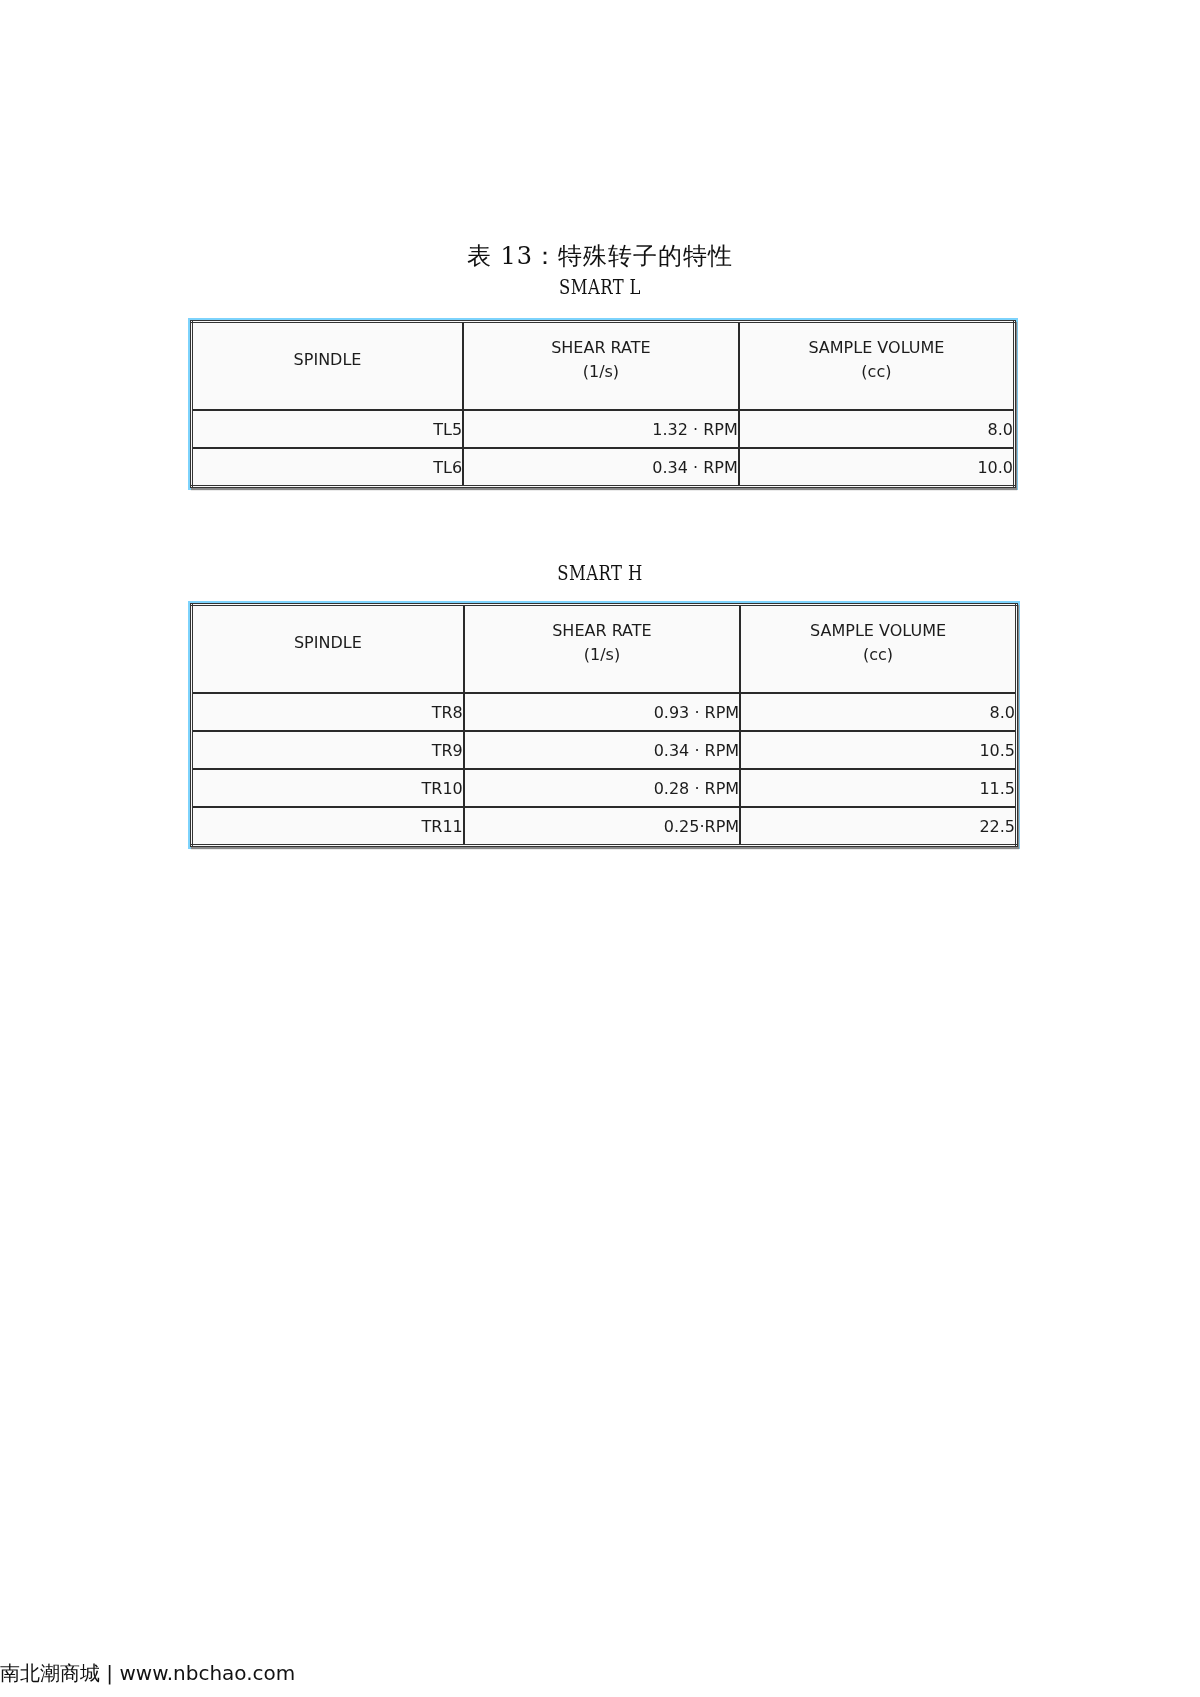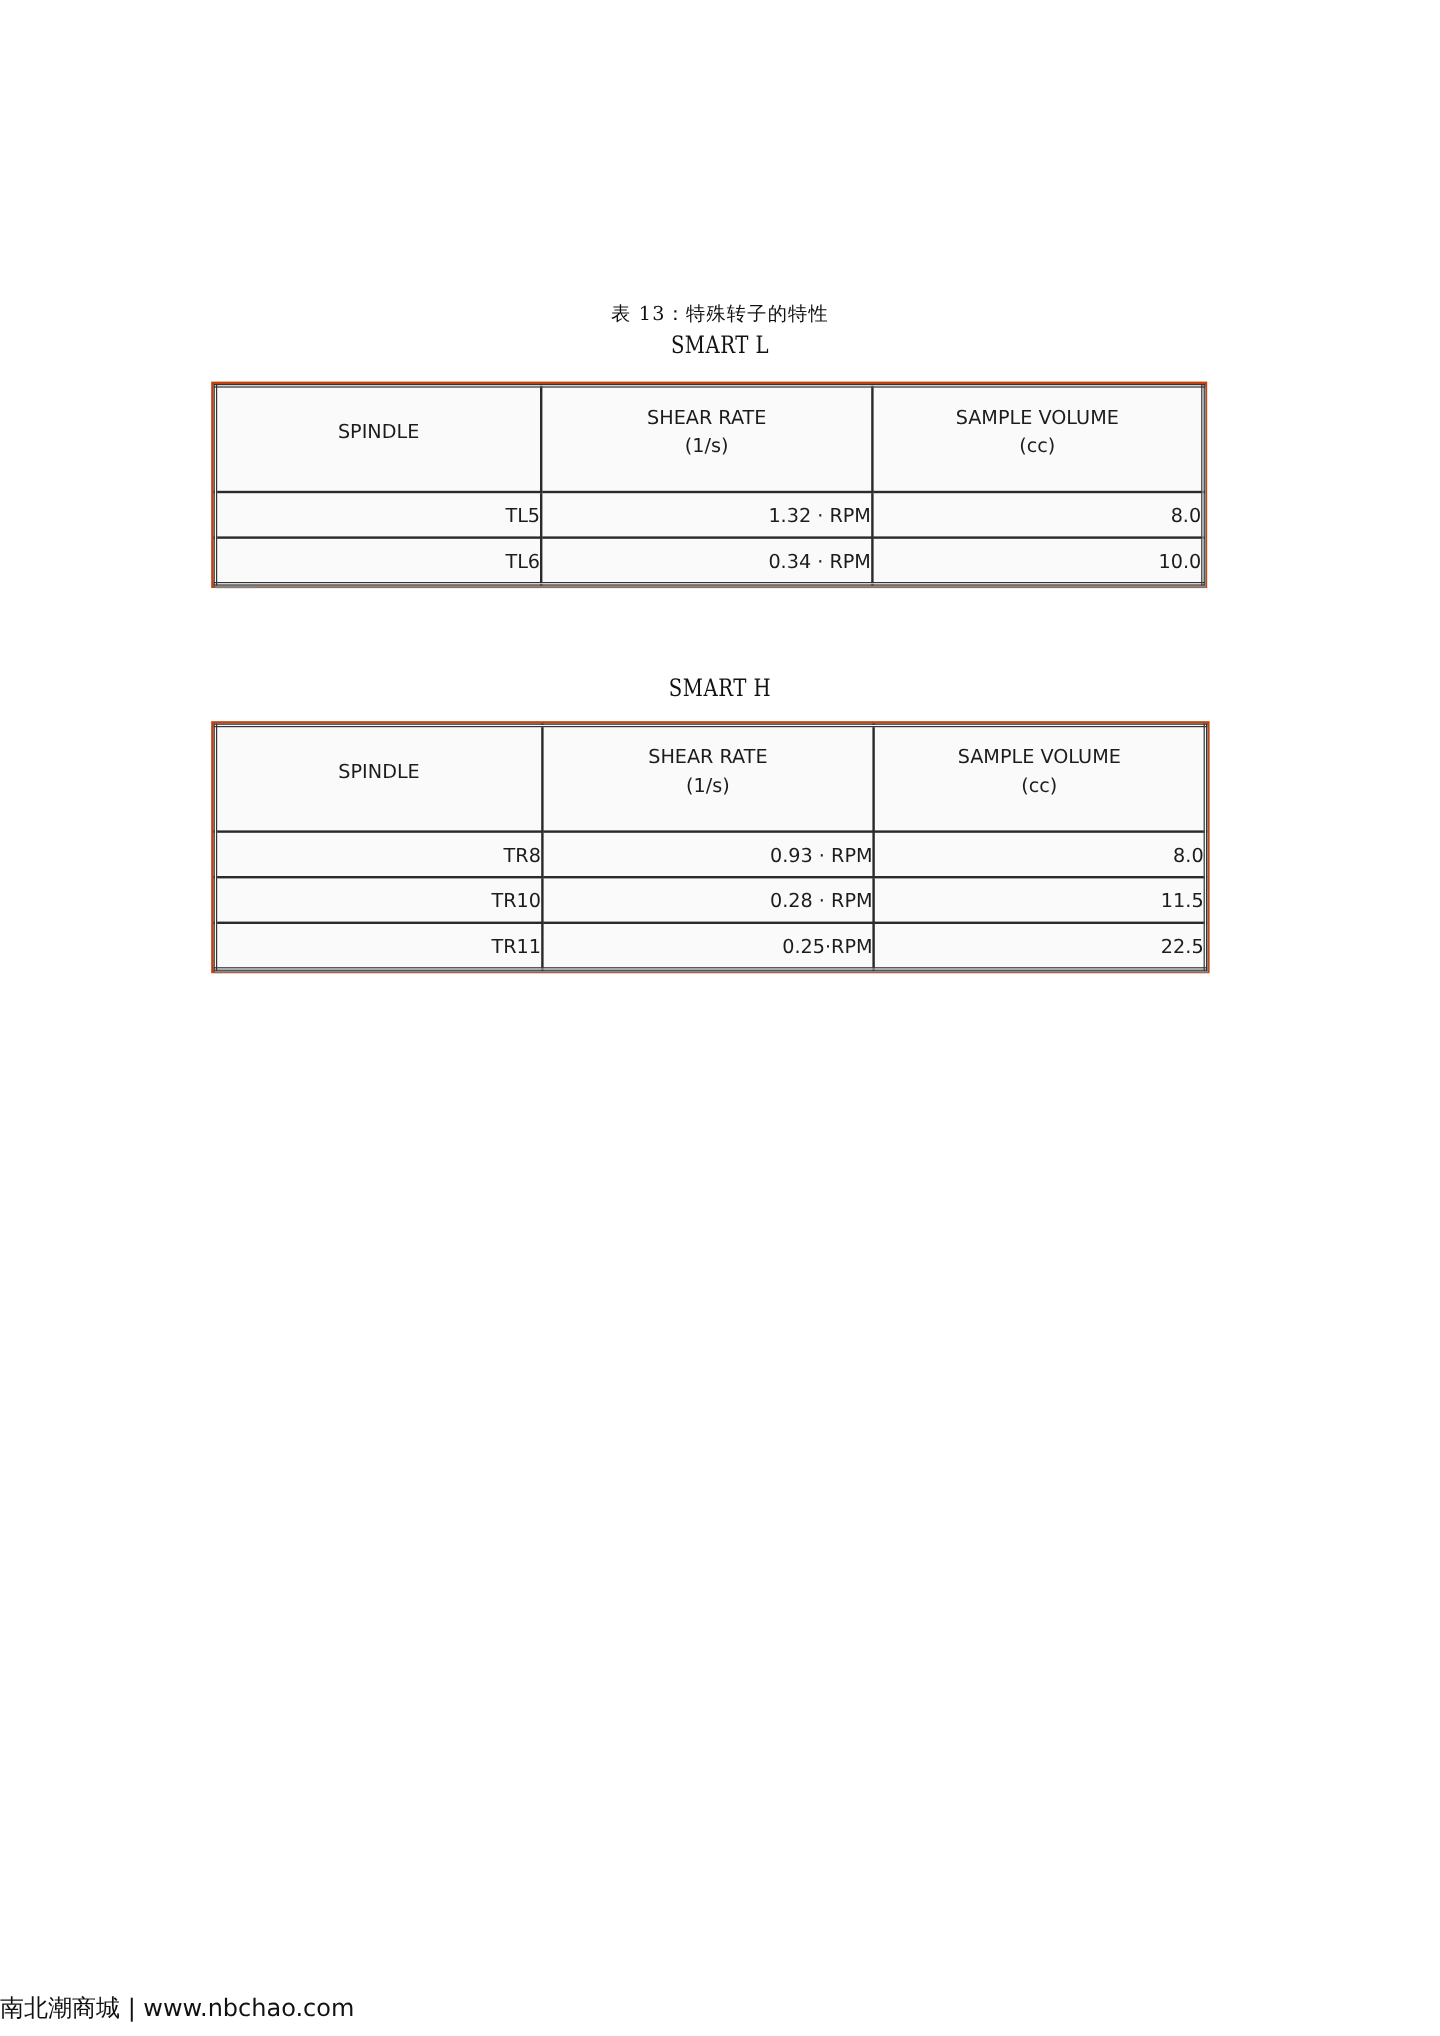--- a/index.html
+++ b/index.html
@@ -18,36 +18,35 @@
     .caption {
       position: absolute;
       left: 0;
       width: 1200px;
       text-align: center;
       font-family: "DejaVu Serif", "Liberation Serif", serif;
       color: #111;
     }
     .caption.title {
       top: 240px;
-      font-size: 16px;
+      font-size: 24px;
       letter-spacing: 1px;
-      margin-top: 12px;
     }
     .caption.sub {
       font-size: 20px;
       letter-spacing: 0.5px;
       transform: scaleX(0.82);
     }
     .caption.sub-l { top: 275px; }
     .caption.sub-h { top: 561px; }
 
     .table-wrap {
       position: absolute;
-      left: 176px;
-      background: #c2410c;
+      left: 188px;
+      background: #7dd3fc;
       padding: 2px;
     }
     .table-wrap.l { top: 318px; width: 826px; }
     .table-wrap.h { top: 601px; width: 828px; }
 
     table.spec {
       width: 100%;
       border-collapse: collapse;
       border: 3px double #333;
       box-shadow: 1px 2px 1px #888;
@@ -154,20 +153,25 @@
         </th>
       </tr>
     </thead>
     <tbody>
       <tr>
         <td>TR8</td>
         <td>0.93 · RPM</td>
         <td>8.0</td>
       </tr>
       <tr>
+        <td>TR9</td>
+        <td>0.34 · RPM</td>
+        <td>10.5</td>
+      </tr>
+      <tr>
         <td>TR10</td>
         <td>0.28 · RPM</td>
         <td>11.5</td>
       </tr>
       <tr>
         <td>TR11</td>
         <td>0.25·RPM</td>
         <td>22.5</td>
       </tr>
     </tbody>

